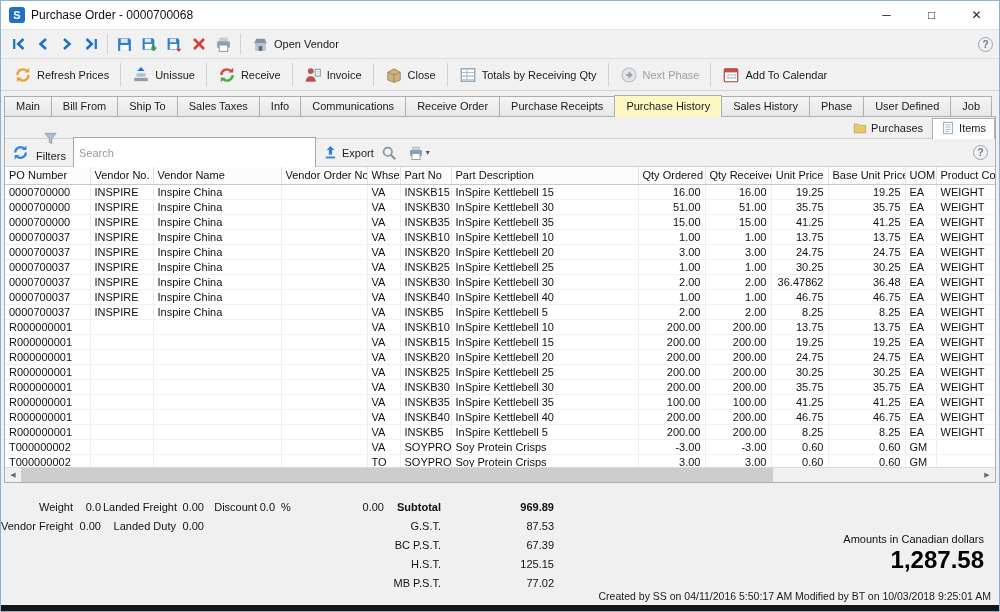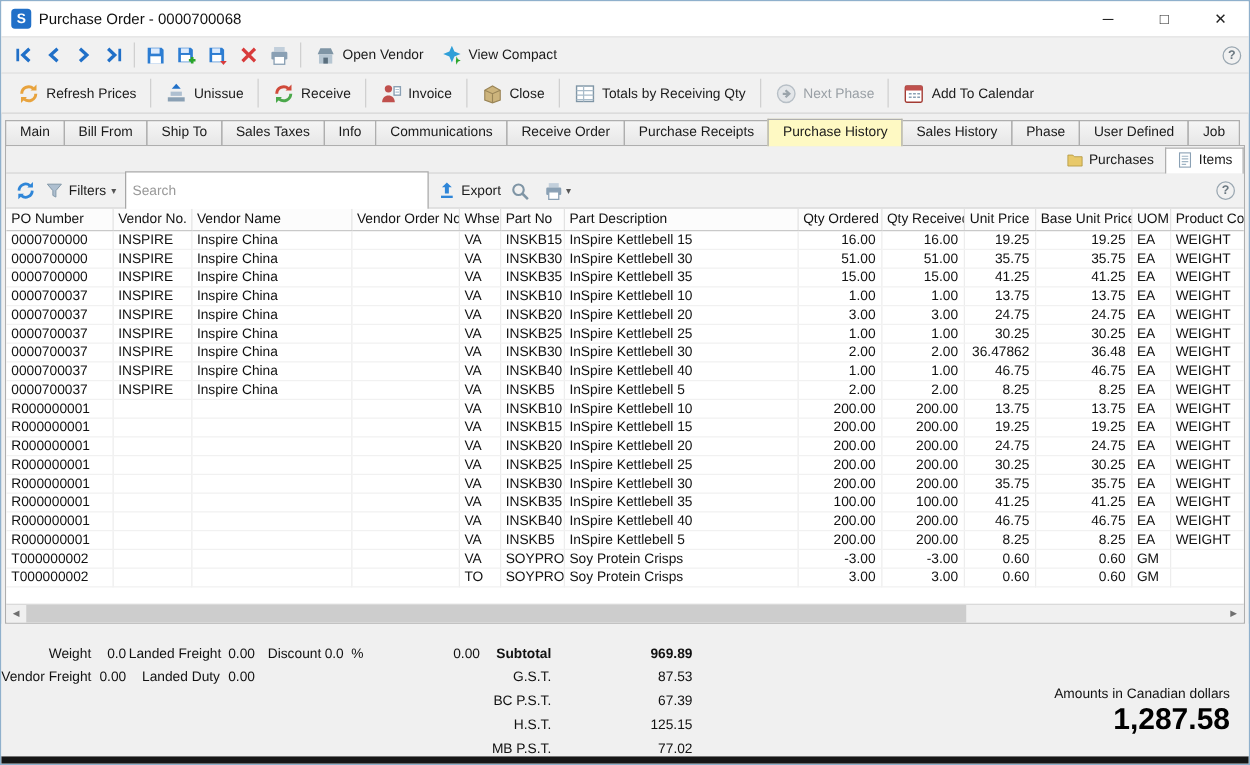--- a/index.html
+++ b/index.html
@@ -31,21 +31,21 @@
   .tab { font-size:11px; padding:3px 11px 4px; background:linear-gradient(#f5f5f5,#e7e7e7); border:1px solid #aeaeae; border-bottom:none; margin-left:-1px; color:#1a1a1a; white-space:nowrap; }
   .tab:first-child { margin-left:0; }
   .tab.active { background:#fef9c3; position:relative; margin-bottom:-1px; padding-bottom:5px; padding-top:4px; z-index:3; }
 
   
   .content { margin:0 3px; border:1px solid #aeaeae; background:#fff; flex:1 1 auto; display:flex; flex-direction:column; min-height:0; position:relative; z-index:1; }
   .subtabs { height:22px; flex:0 0 22px; background:#f0f0f0; border-bottom:1px solid #cfcfcf; display:flex; align-items:flex-end; padding:2px 0 0 4px;justify-content:flex-end; }
   .subtab { font-size:11px; padding:2px 8px 3px; display:flex; align-items:center; gap:4px; border:1px solid transparent; border-bottom:none; color:#1a1a1a; }
   .subtab.active { background:#fff; border-color:#aeaeae; margin-bottom:-1px; padding-bottom:4px; }
   .filterbar { height:28px; flex:0 0 28px; background:#f1f1f1; border-bottom:1px solid #cfcfcf; display:flex; align-items:center; gap:7px; padding:0 7px; }
-  .filters-btn { display:flex; align-items:center; gap:4px; font-size:11px; color:#1a1a1a; }
+  .filters-btn { display:flex; align-items:center; gap:4px; font-size:11px; color:#1a1a1a;flex-direction:column; }
   .caret { font-size:8px; color:#555; }
   .search-input { width:243px; height:32px; border:1px solid #a7a7a7; font-size:11px; padding:1px 5px; font-family:"Liberation Sans",sans-serif; color:#222; background:#fff; }
   .search-input::placeholder { color:#999; }
   .export-btn { display:flex; align-items:center; gap:4px; font-size:11px; color:#1a1a1a; }
 
   
   .grid-wrap { flex:1 1 auto; overflow:hidden; background:#fff; }
   table { border-collapse:collapse; table-layout:fixed; width:1000px; }
   th { font-weight:normal; font-size:11px; text-align:left; padding:2px 4px; height:17px; background:#fcfcfc; border-right:1px solid #e2e2e2; border-bottom:1px solid #c9c9c9; white-space:nowrap; overflow:hidden; color:#111; }
   td { font-size:11px; padding:0 4px; height:14px; line-height:14px; border-right:1px solid #ededed; border-bottom:1px solid #f1f1f1; white-space:nowrap; overflow:hidden; color:#111; }
@@ -144,27 +144,20 @@
         </svg>
       </span>
     <span class="sep"></span>
     <span class="tb-btn">
       <svg class="ic" width="17" height="17" viewBox="0 0 16 16">
           <path d="M2 7l2-4.5h8L14 7z" fill="#7f95a5"></path>
           <rect x="3" y="7" width="10" height="7" fill="#b6c6d2"></rect>
           <rect x="6.3" y="9.5" width="3.4" height="4.5" fill="#5a6e7d"></rect>
         </svg>
       <span>Open Vendor</span>
-    </span>
-    <span class="tb-btn">
-      <svg class="ic" width="17" height="17" viewBox="0 0 16 16">
-          <path d="M8 0.5l1.9 4.3 4.6 1.9-4.6 1.9L8 13.1 6.1 8.6 1.5 6.7l4.6-1.9z" fill="#2f9fd8"></path>
-          <path d="M12.5 10l1 2.2 2.2 1-2.2 1-1 2.2-0.5-2.7z" fill="#2aa52a" transform="translate(-1,-1.5)"></path>
-        </svg>
-      <span>View Compact</span>
     </span>
     <span class="spacer"></span>
     <span class="help-circle">?</span>
   </div>
 
   <div class="toolbar tb2">
     <span class="tb-btn">
       <svg class="ic" width="18" height="18" viewBox="0 0 16 16">
           <path d="M3 8a5 5 0 0 1 8.2-3.8" stroke="#e8a33d" stroke-width="2.1" fill="none"></path>
           <path d="M13.5 1.5v4.2H9.3z" fill="#e8a33d"></path>
@@ -663,14 +656,15 @@
     <span class="t r" style="left:455px; top:56px; width:98px;">67.39</span>
     <span class="t r" style="left:360px; top:75px; width:80px;">H.S.T.</span>
     <span class="t r" style="left:455px; top:75px; width:98px;">125.15</span>
     <span class="t r" style="left:360px; top:94px; width:80px;">MB P.S.T.</span>
     <span class="t r" style="left:455px; top:94px; width:98px;">77.02</span>
 
     <span class="currency-note">Amounts in Canadian dollars</span>
     <span class="grand-total">1,287.58</span>
   </div>
 
+  <div class="statusbar">Created by SS on 04/11/2016 5:50:17 AM  Modified by BT on 10/03/2018 9:25:01 AM</div>
   <div class="bottomstrip"></div>
 </div>
 
 </body></html>

